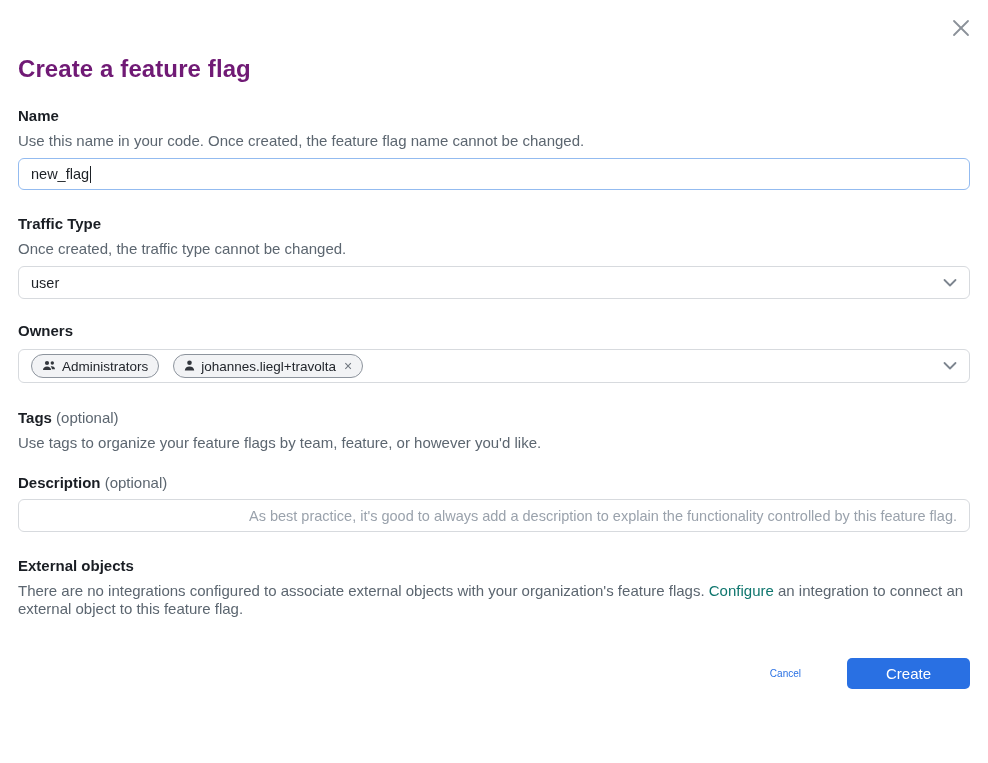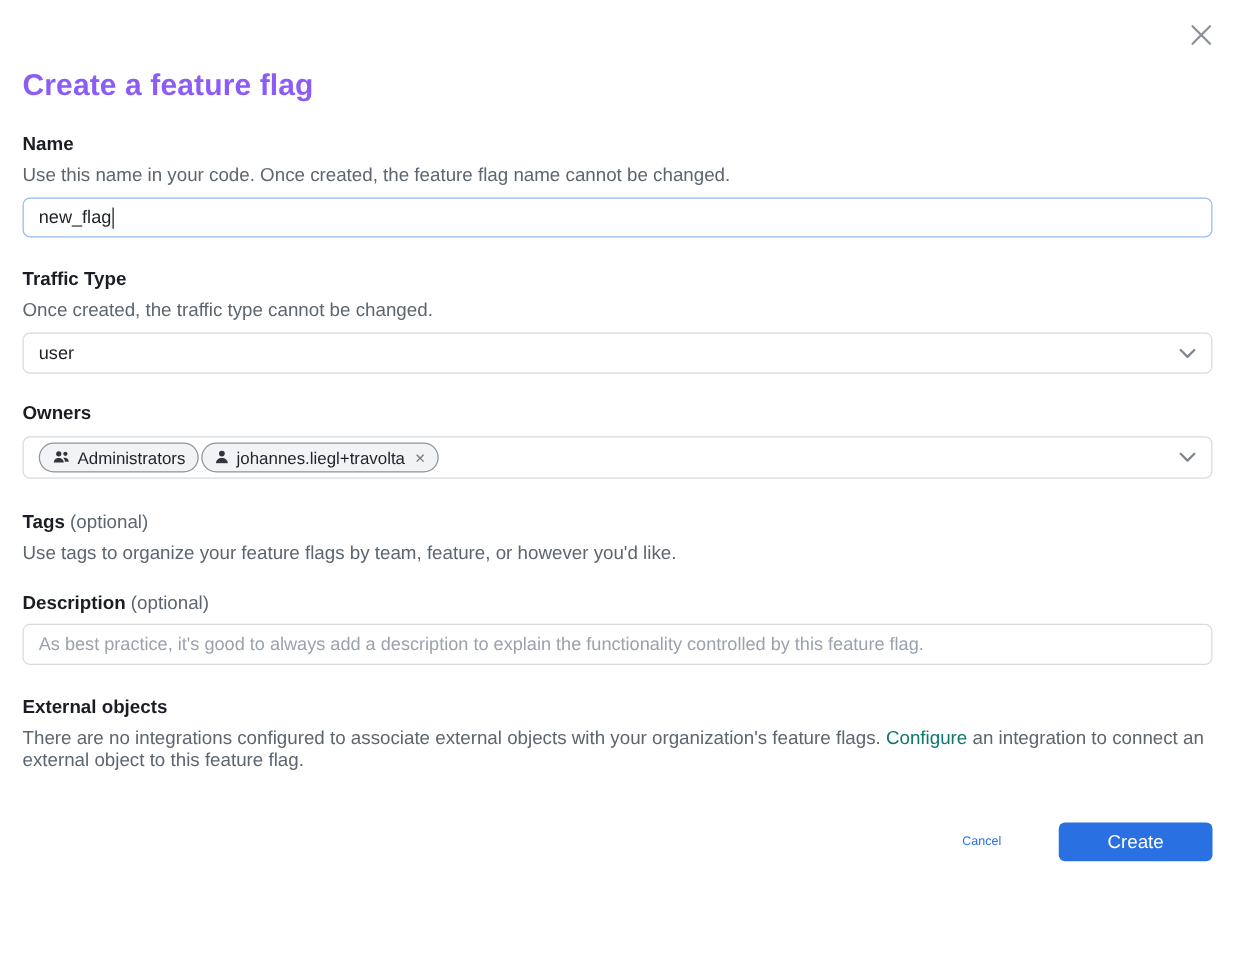--- a/index.html
+++ b/index.html
@@ -16,21 +16,21 @@
   .close-btn {
     position: absolute; top: 15px; right: 14px;
     width: 26px; height: 26px;
     background: none; border: none; padding: 2px;
     cursor: pointer; line-height: 0;
   }
 
   .title {
     margin: 0; padding-top: 55px;
     font-size: 24px; line-height: 28px;
-    font-weight: 700; color: #8b5cf6;
+    font-weight: 700; color: #701a75;
     letter-spacing: 0.1px;
   }
 
   .field-label {
     font-size: 15px; font-weight: 700; color: #1a1e24;
     line-height: 16px;
   }
   .optional { font-weight: 400; color: #5c6670; margin-top: 33px; }
   .field-desc {
     margin-top: 9px;
@@ -47,38 +47,39 @@
   .text-input, .select-box {
     margin-top: 9px;
     width: 100%; height: 33px;
     border: 1px solid #d7dade; border-radius: 6px;
     background: #ffffff;
     font-family: "Liberation Sans", sans-serif;
     font-size: 14.5px; color: #1d2126;
     padding: 0 12px;
     display: flex; align-items: center;
     position: relative;
+    text-align: right;
   }
   .text-input.focused { border-color: #93bbf0; height: 32px; }
   input.text-input { display: block; }
   input.text-input::placeholder { color: #9aa2ac; opacity: 1; }
 
   .caret {
     display: inline-block; width: 1px; height: 17px;
     background: #1d2126; margin-left: 1px; vertical-align: middle;
   }
 
   .select-box { justify-content: flex-start; padding-right: 36px; cursor: pointer; }
   .select-box .placeholder { color: #9aa2ac; }
   .chevron {
     position: absolute; right: 12px; top: 50%;
     transform: translateY(-50%); line-height: 0;
   }
 
-  .owners-box { height: 34px; margin-top: 10px; gap: 2px; }
+  .owners-box { height: 34px; margin-top: 10px; gap: 14px; }
   .chip {
     display: inline-flex; align-items: center;
     height: 24px; padding: 0 10px;
     border: 1px solid #8d949d; border-radius: 12px;
     background: #f2f3f5;
     font-size: 13.5px; color: #22262c;
     gap: 6px; cursor: default;
   }
   .chip .chip-remove {
     color: #6f767e; font-size: 14px; line-height: 1;

